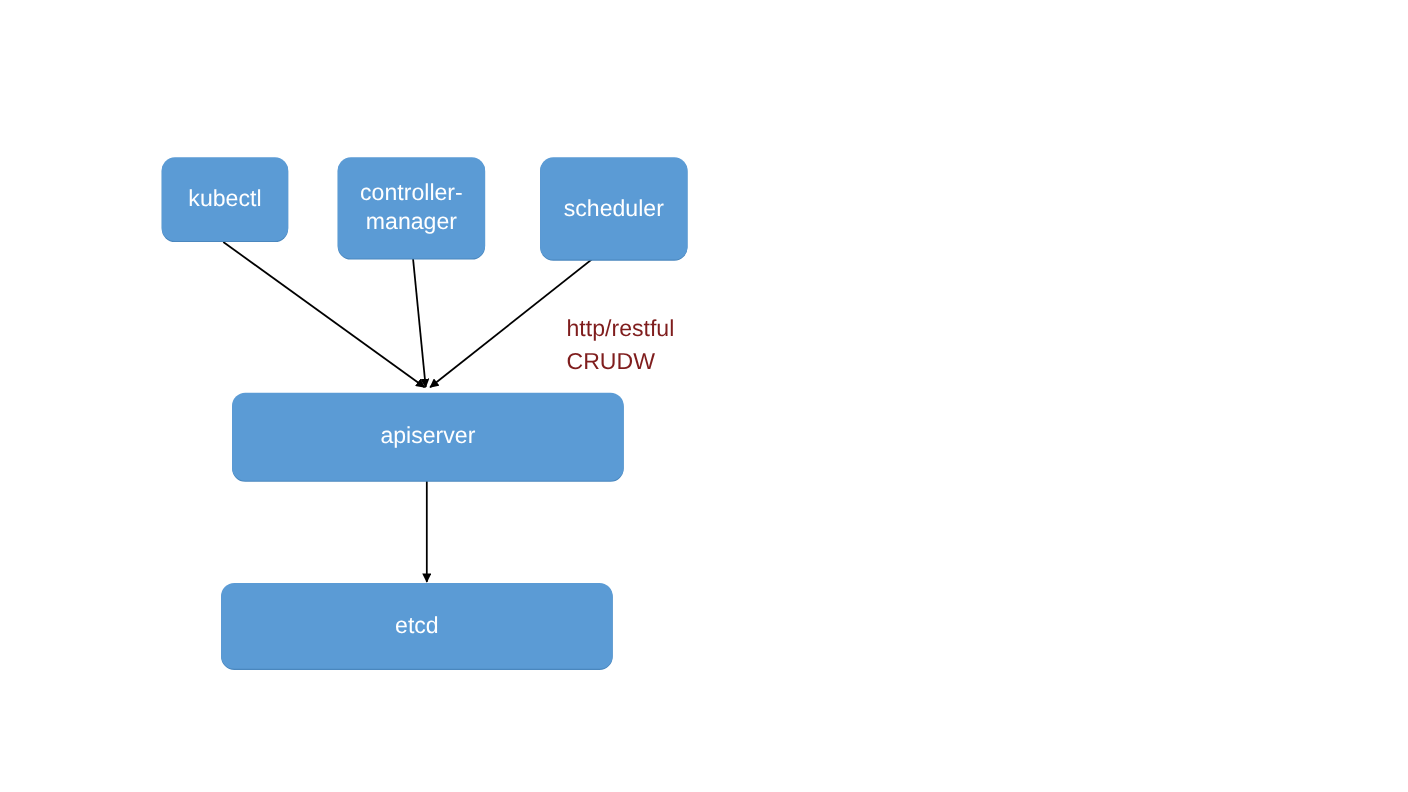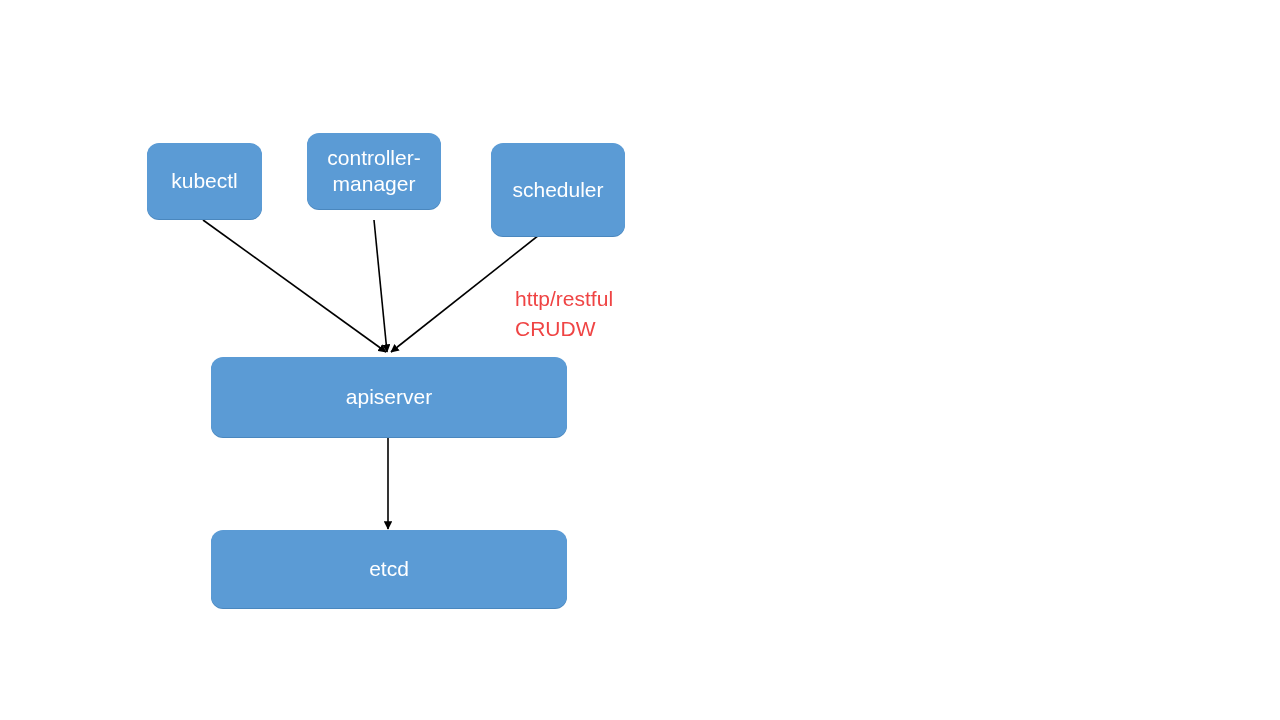--- a/index.html
+++ b/index.html
@@ -36,30 +36,30 @@
     text-align: center;
     font-family: "Liberation Sans", sans-serif;
     -webkit-font-smoothing: antialiased;
   }
   .node-label {
     display: block;
     white-space: pre-line;
     padding: 0 6px;
   }
   #node-kubectl      { left: 147px; top: 143px; width: 115px; height: 76px; }
-  #node-controller   { left: 307px; top: 133px; width: 134px; height: 76px; }
+  #node-controller   { left: 307px; top: 143px; width: 134px; height: 92px; }
   #node-scheduler    { left: 491px; top: 143px; width: 134px; height: 93px; }
   #node-apiserver    { left: 211px; top: 357px; width: 356px; height: 80px; }
-  #node-etcd         { left: 211px; top: 530px; width: 356px; height: 78px; }
+  #node-etcd         { left: 201px; top: 530px; width: 356px; height: 78px; }
 
   .edge-annotation {
     position: absolute;
     left: 515px;
     top: 284px;
-    color: #ef4444;
+    color: #7f1d1d;
     font-size: 21px;
     line-height: 1.42;
     white-space: pre-line;
     font-family: "Liberation Sans", sans-serif;
   }
   svg#edges {
     position: absolute;
     left: 0;
     top: 0;
     width: 1280px;

